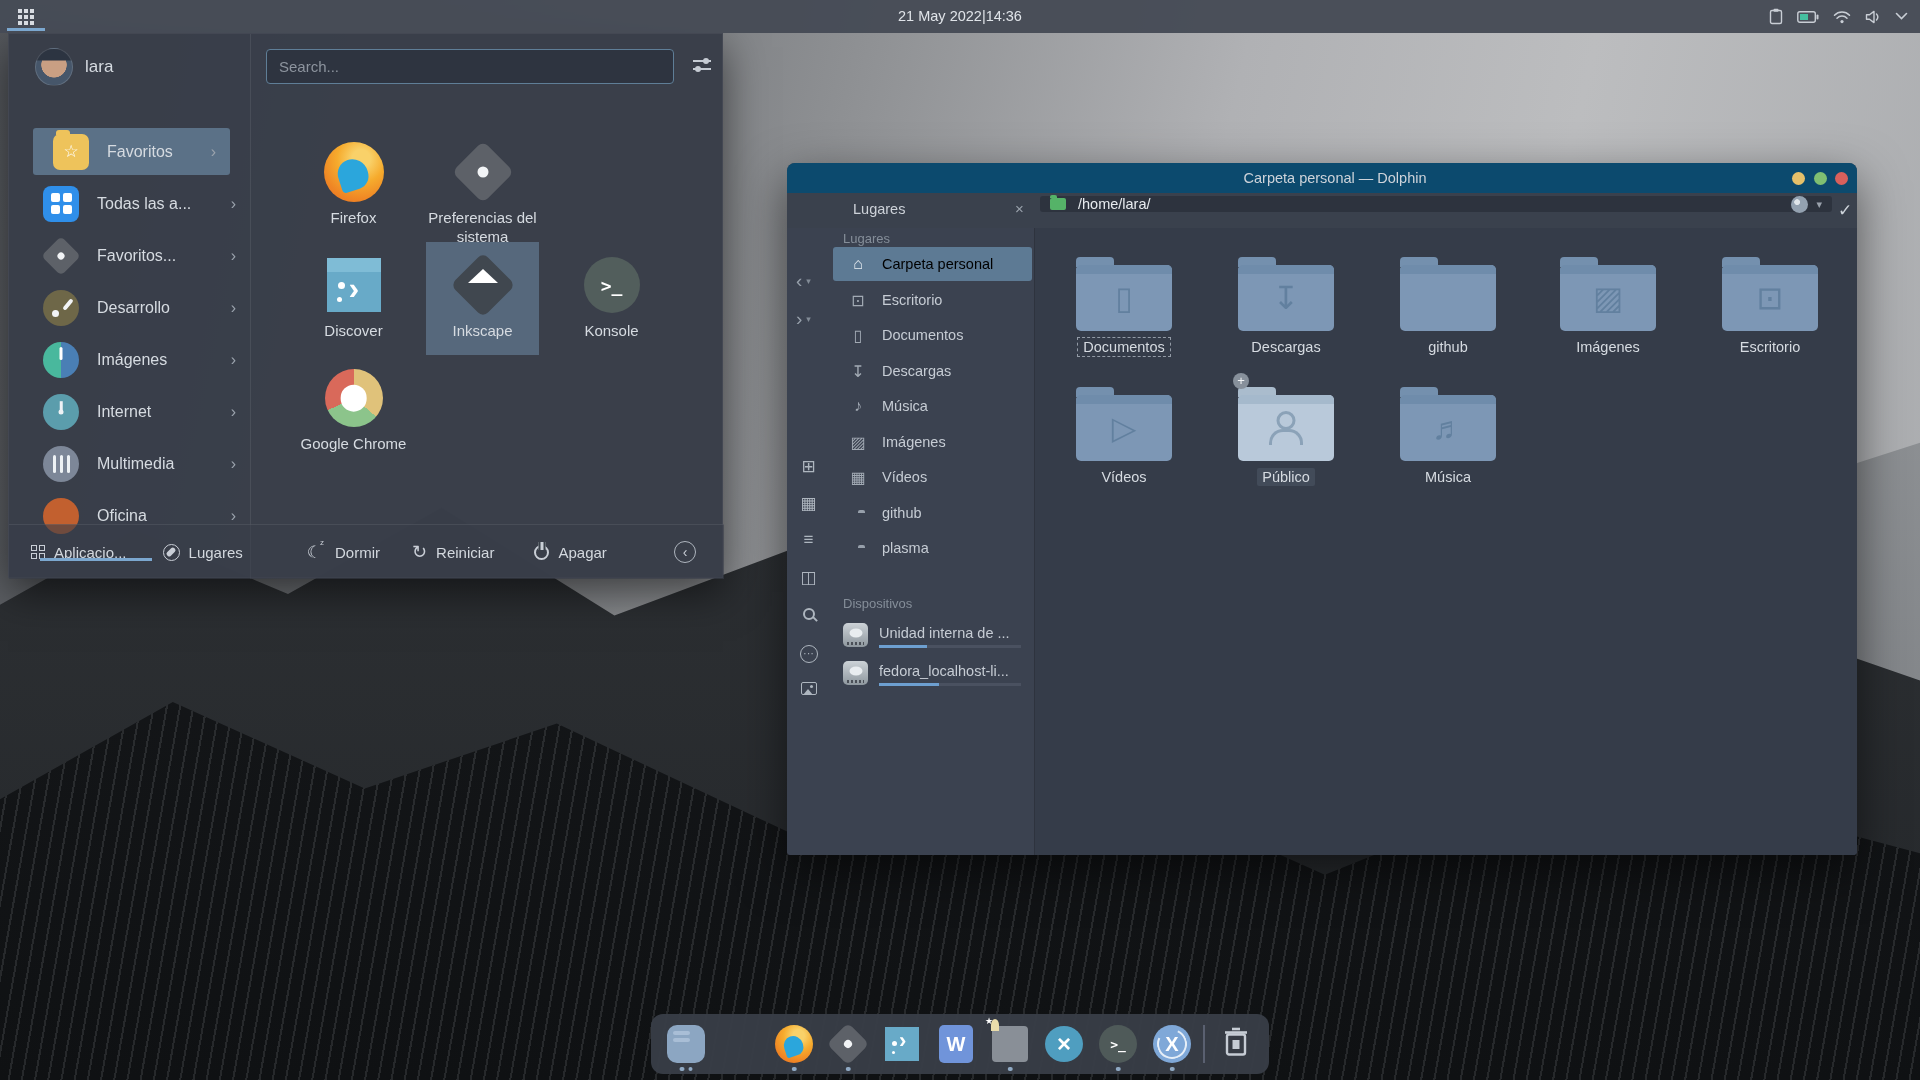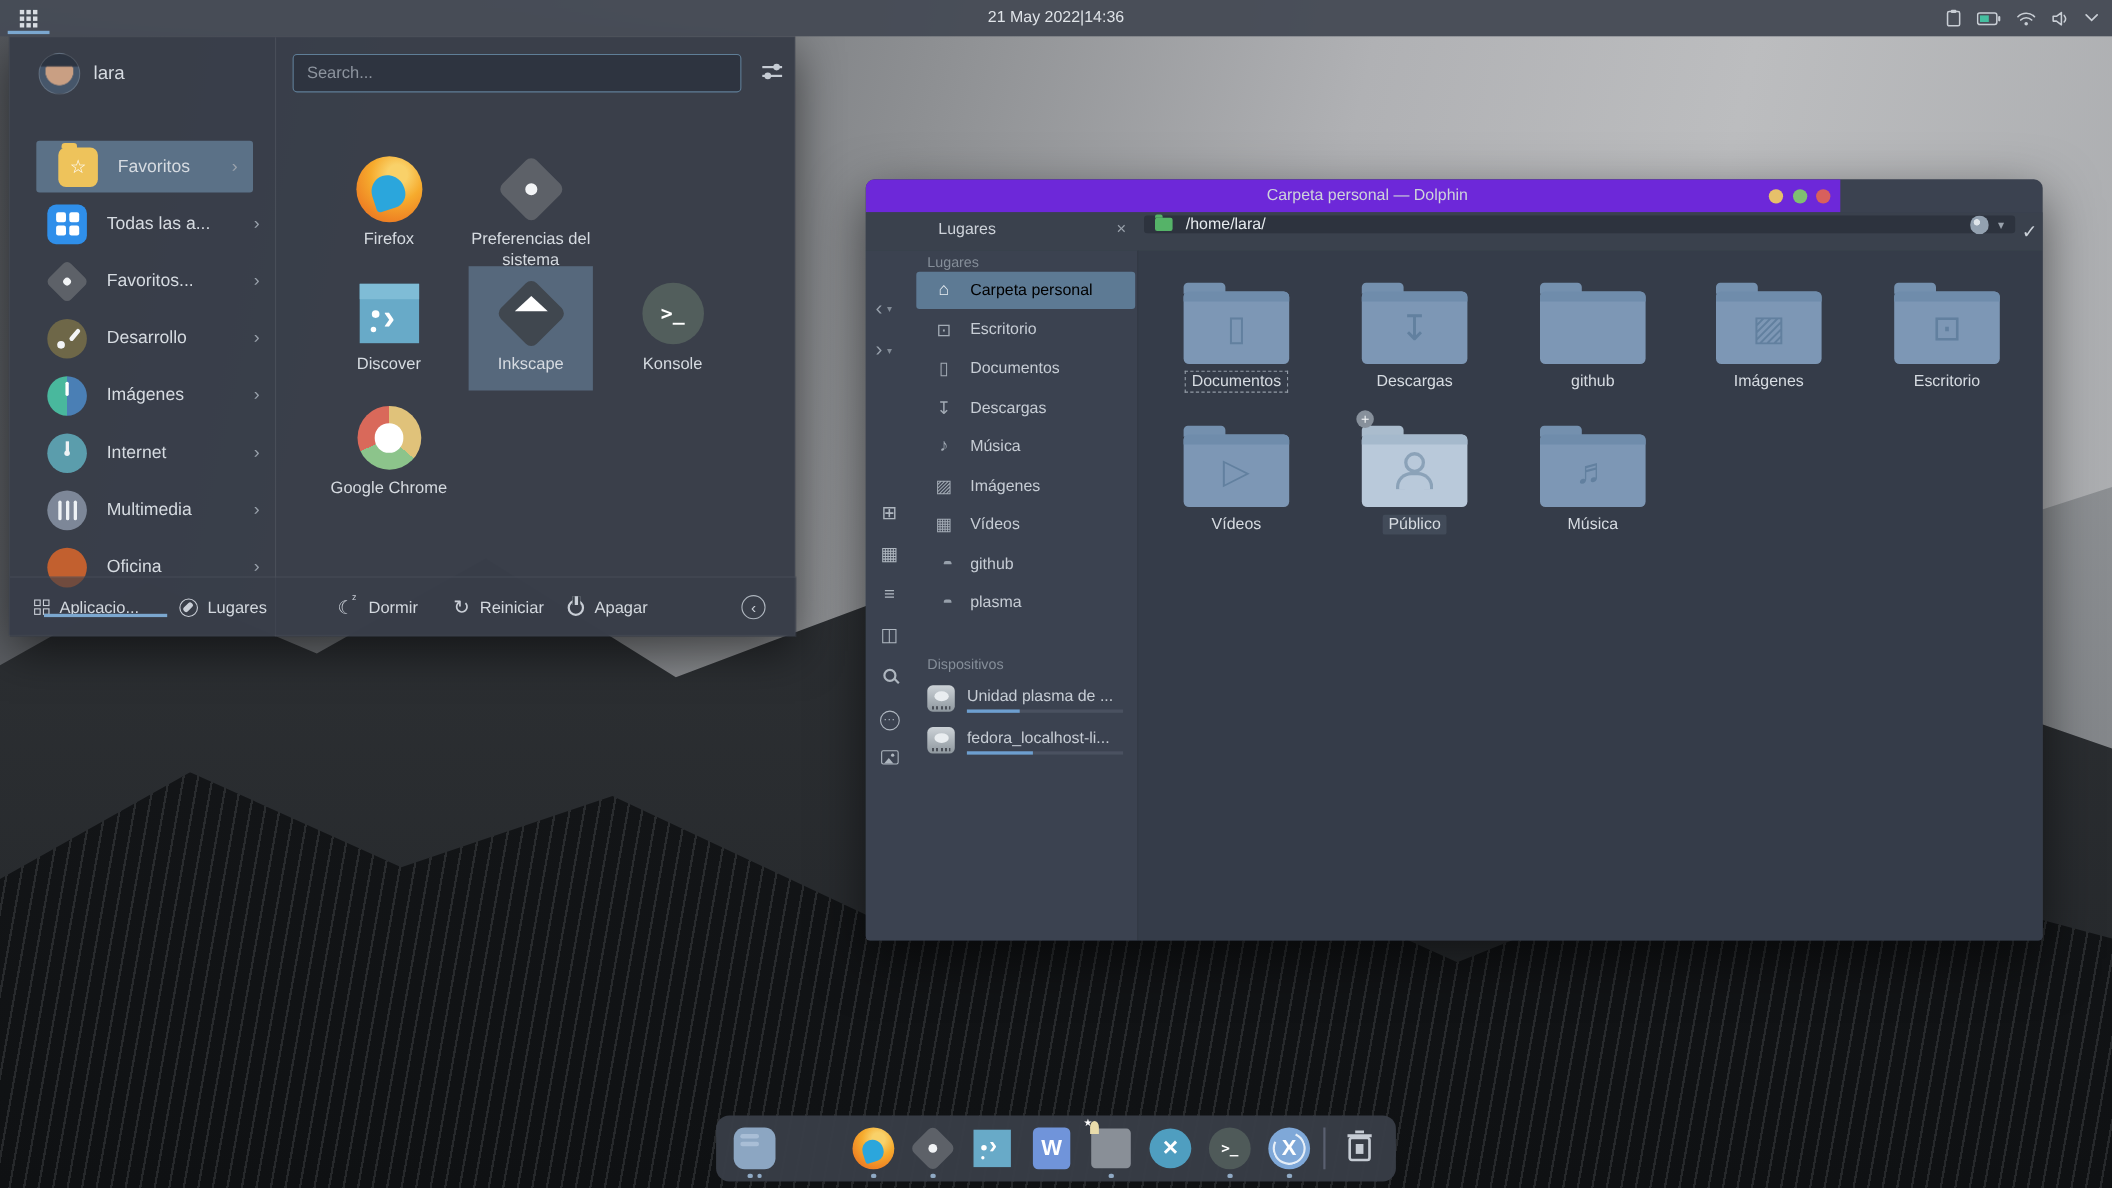--- a/index.html
+++ b/index.html
@@ -120,21 +120,21 @@
   .ic-restart { font-size:18px; color:#c9ced6; }
   .ic-power { width:15px; height:15px; border:2px solid #c9ced6; border-radius:50%; position:relative; }
   .ic-power::before { content:""; position:absolute; left:50%; top:-5px; transform:translateX(-50%); width:3px; height:8px;
     background:#c9ced6; border-left:2px solid #394049; border-right:2px solid #394049; }
   .ic-collapse { width:22px; height:22px; border:1.5px solid #aeb5be; border-radius:50%; color:#c9ced6; font-size:14px;
     display:flex; align-items:center; justify-content:center; }
 
   
   #dolphin { left:787px; top:163px; width:1070px; height:692px; background:#3b4250; border-radius:8px 8px 4px 4px;
     box-shadow:0 16px 48px rgba(0,0,0,.55); z-index:20; overflow:hidden; }
-  #d-titlebar { left:0; top:0; width:886px; height:30px; background:#6d28d9;padding-left:26px; }
+  #d-titlebar { left:0; top:0; width:1070px; height:30px; background:#0c4a6e;padding-left:26px; }
   #d-title { width:100%; text-align:center; line-height:30px; font-size:14.5px; color:#ced3da; }
   .tl { position:absolute; top:9px; width:13px; height:13px; border-radius:50%; }
   #tl-min { right:52px; background:#e6c06a; } #tl-max { right:30px; background:#7fbf72; } #tl-close { right:9px; background:#d8605c; }
 
   #d-toolbar { left:0; top:30px; width:1070px; height:35px; background:#3a414d; }
   #d-paneltitle { position:absolute; left:66px; top:8px; font-size:14.5px; color:#cdd2d9; }
   #d-panelclose { position:absolute; left:228px; top:7px; color:#9aa2ac; font-size:15px; }
   #d-urlbar { position:absolute; left:253px; top:3px; width:792px; height:16px; background:#2d333e; border-radius:3px; display:flex; align-items:center; }
   .mfolder { width:16px; height:12px; background:#97a0ab; border-radius:2px; position:relative; }
   .mfolder::before { content:""; position:absolute; top:-3px; left:0; width:7px; height:3px; background:inherit; border-radius:2px 2px 0 0; }
@@ -428,21 +428,21 @@
       <span>Lugares</span>
     </span>
     <span class="fact" style="margin-left:64px">
       <span class="ic-moon"><span>☾</span><sup>z</sup></span>
       <span>Dormir</span>
     </span>
     <span class="fact" style="margin-left:32px">
       <span class="ic-restart">↻</span>
       <span>Reiniciar</span>
     </span>
-    <span class="fact" style="margin-left:22px">
+    <span class="fact" style="margin-left:40px">
       <span class="ic-power"></span>
       <span>Apagar</span>
     </span>
     <span class="ic-collapse" style="position:absolute;right:28px">
         <span>‹</span>
       </span>
   </div>
 </div>
 
 <div id="dolphin" class="abs">
@@ -518,21 +518,21 @@
       <span class="plbl">github</span>
     </div>
     <div class="prow" style="top:303px">
       <span class="pic"><span class="mfolder" style="margin:0 auto"></span></span>
       <span class="plbl">plasma</span>
     </div>
 
     <span class="psec" style="top:368px">Dispositivos</span>
     <div class="drow" style="top:390px">
       <span class="drive"></span>
-      <span class="dlbl">Unidad plasma de ...</span>
+      <span class="dlbl">Unidad interna de ...</span>
       <span class="dbar">
           <i style="width:48px"></i>
         </span>
     </div>
     <div class="drow" style="top:428px">
       <span class="drive"></span>
       <span class="dlbl">fedora_localhost-li...</span>
       <span class="dbar">
           <i style="width:60px"></i>
         </span>

